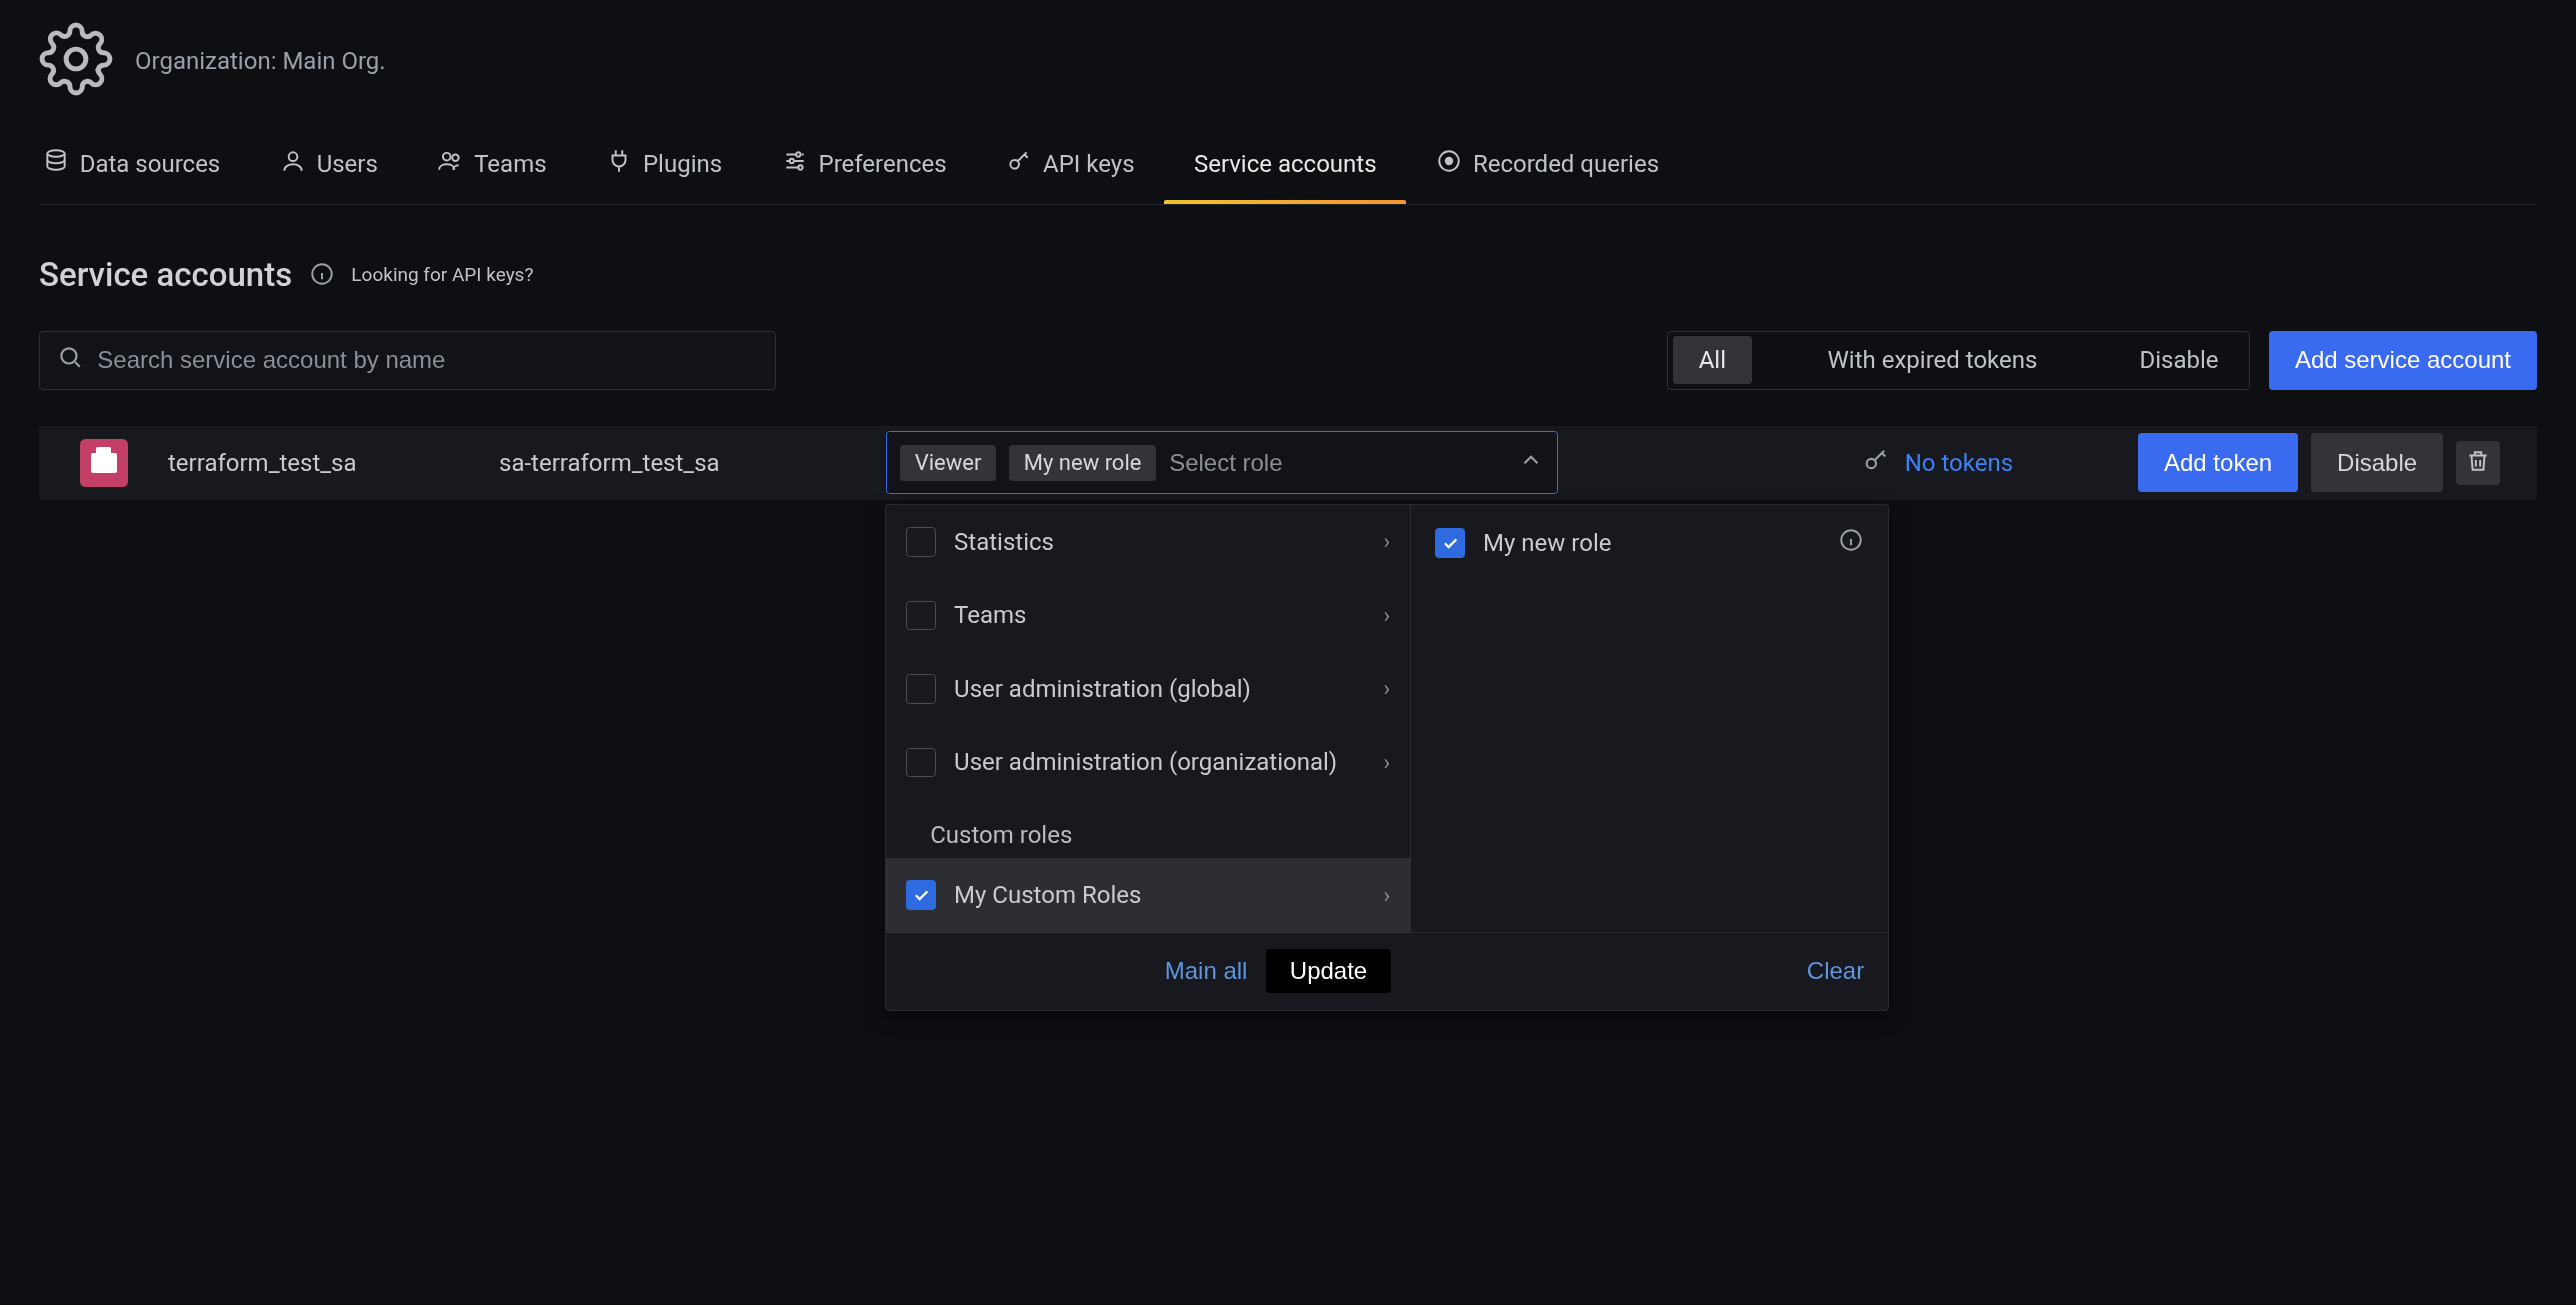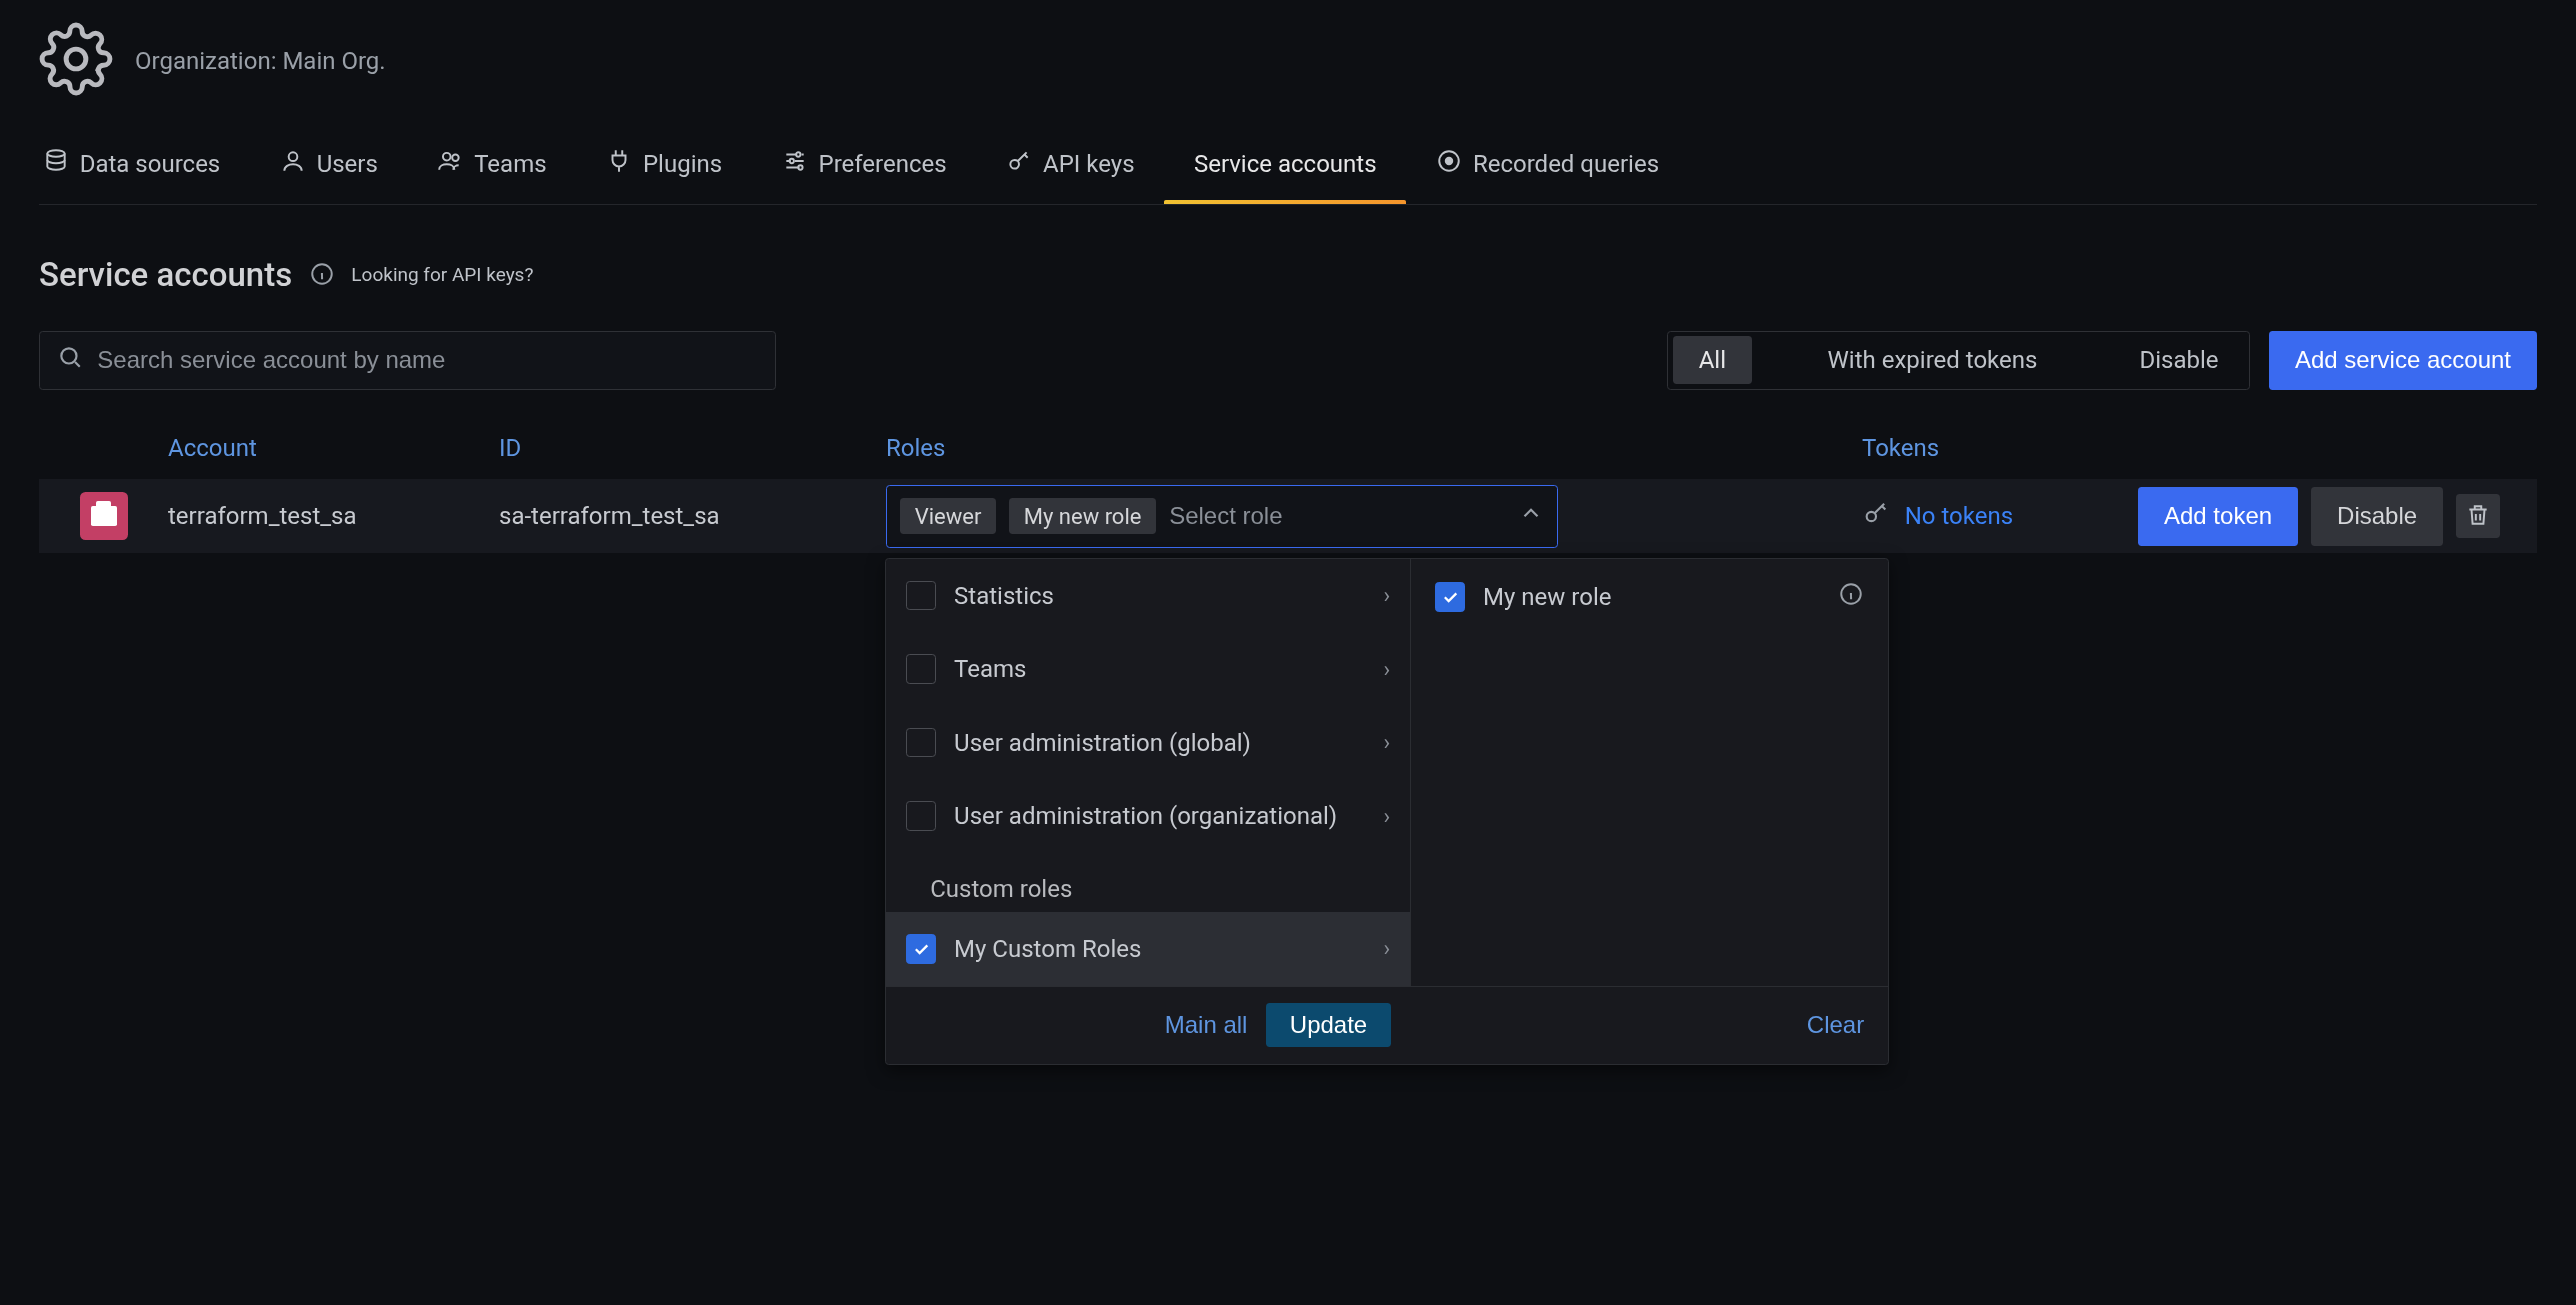--- a/index.html
+++ b/index.html
@@ -267,21 +267,21 @@
   }
   .dd-foot-right {
     flex:1; display:flex; justify-content:flex-end; padding:16.6px 24px;
   }
   .link-btn {
     background:none; border:none; color:#5e95e0; font-size:24px; cursor:pointer;
     display:inline-flex; align-items:center;
   }
   .btn-sm {
     height:44px; padding:0 24px; border-radius:3.7px; border:none;
-    background:#0c4a6e; color:#fff; font-size:24px; cursor:pointer;
+    background:#000000; color:#fff; font-size:24px; cursor:pointer;
   }
 </style>
 </head>
 <body>
 
 <div class="page">
 
   <div class="header">
     <span class="gear-large">
       <svg viewBox="0 0 24 24" fill="none" stroke="currentColor" stroke-width="1.6">
@@ -391,28 +391,20 @@
     <div class="spacer"></div>
     <div class="seg">
       <div class="seg-item active">All</div>
       <div class="seg-item">With expired tokens</div>
       <div class="seg-item">Disable</div>
     </div>
     <button class="btn btn-primary">Add service account</button>
   </div>
 
   <div class="table">
-    <div class="thead">
-      <div></div>
-      <div>Account</div>
-      <div>ID</div>
-      <div>Roles</div>
-      <div>Tokens</div>
-      <div></div>
-    </div>
 
     <div class="trow">
       <div class="avatar-cell">
         <div class="avatar">
           <div class="avatar-inner"></div>
         </div>
       </div>
       <div class="cell">terraform_test_sa</div>
       <div class="cell">sa-terraform_test_sa</div>
       <div class="cell">

